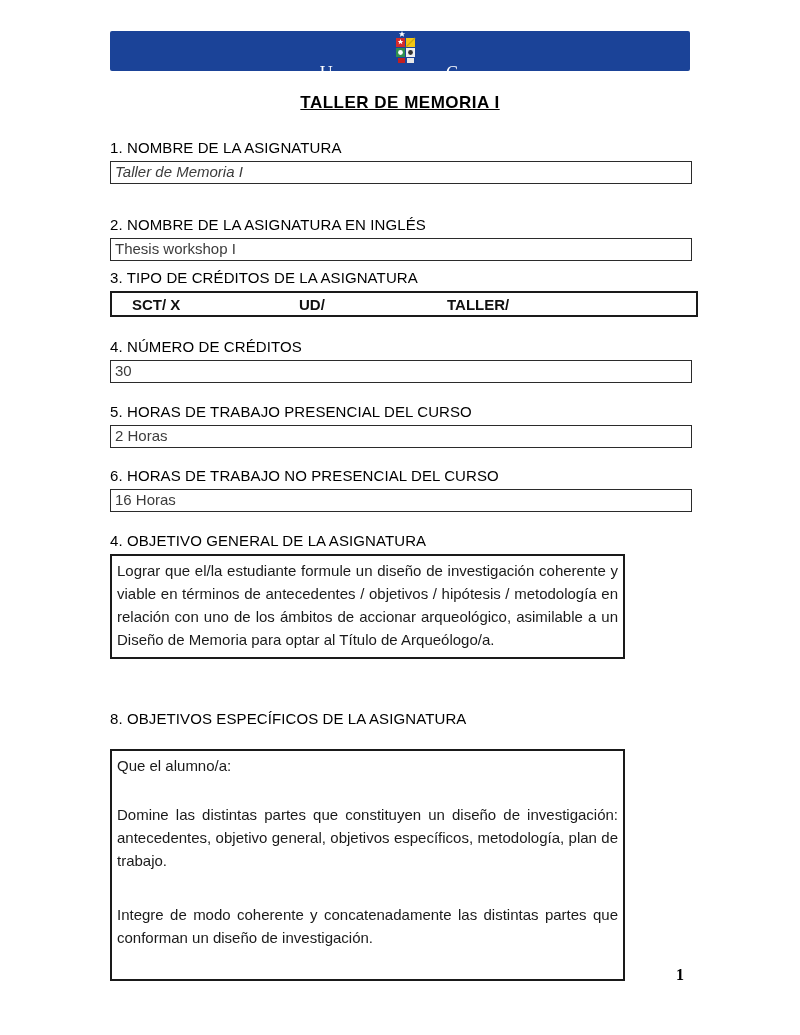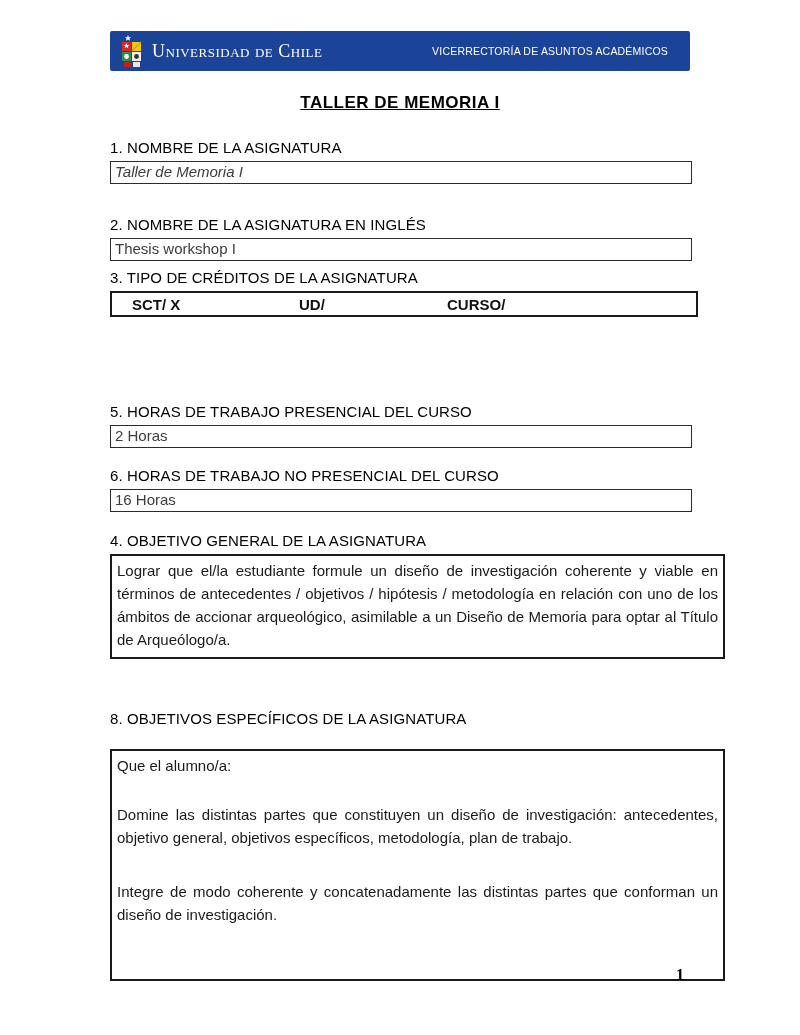--- a/index.html
+++ b/index.html
@@ -12,21 +12,21 @@
     overflow: hidden;
   }
   .page { position: absolute; inset: 0; background: #fff; }
 
   
   .banner {
     position: absolute; left: 110px; top: 31px;
     width: 580px; height: 40px;
     background: #1b4398;
     border-radius: 2px;
-    display: flex; align-items: center;
+    display: flex; align-items: center; flex-direction: column;
   }
   .logo { margin-left: 12px; width: 20px; height: 32px; flex: 0 0 auto; }
   .uni-name {
     margin-left: 10px;
     font-family: "Liberation Serif", serif;
     font-variant: small-caps;
     color: #ffffff;
     font-size: 18px;
     letter-spacing: 0.5px;
     white-space: nowrap;
@@ -79,21 +79,21 @@
   .cell-sct   { width: 167px; }
   .cell-ud    { width: 148px; }
   .cell-otros { flex: 1; }
 
   .para-box {
     border: 2px solid #1a1a1a;
     background: #fff;
     padding: 3px 5px;
     font-size: 15px;
     color: #1a1a1a;
-    width: 615px;
+    width: 515px;
   }
   .para-box p { line-height: 23px; text-align: justify; }
   #box-obj-general { height: 105px; }
   #box-obj-especificos { height: 232px; margin-top: 22px; }
   .p-gap-1 { margin-top: 26px; }
   .p-gap-2 { margin-top: 31px; }
 
   
   #sec-1 { top: 139px; }
   #sec-2 { top: 204px; margin-top: 12px; }
@@ -143,24 +143,28 @@
   <div class="section" id="sec-2">
     <div class="section-heading">2. NOMBRE DE LA ASIGNATURA EN INGLÉS</div>
     <div class="value-box">Thesis workshop I</div>
   </div>
 
   <div class="section" id="sec-3">
     <div class="section-heading">3. TIPO DE CRÉDITOS DE LA ASIGNATURA</div>
     <div class="credits-box">
       <span class="credit-cell cell-sct">SCT/ X</span>
       <span class="credit-cell cell-ud">UD/</span>
-      <span class="credit-cell cell-otros">CURSO/</span>
+      <span class="credit-cell cell-otros">TALLER/</span>
     </div>
   </div>
 
+  <div class="section" id="sec-4">
+    <div class="section-heading">4. NÚMERO DE CRÉDITOS</div>
+    <div class="value-box">30</div>
+  </div>
 
   <div class="section" id="sec-5">
     <div class="section-heading">5. HORAS DE TRABAJO PRESENCIAL DEL CURSO</div>
     <div class="value-box">2 Horas</div>
   </div>
 
   <div class="section" id="sec-6">
     <div class="section-heading">6. HORAS DE TRABAJO NO PRESENCIAL DEL CURSO</div>
     <div class="value-box">16 Horas</div>
   </div>

